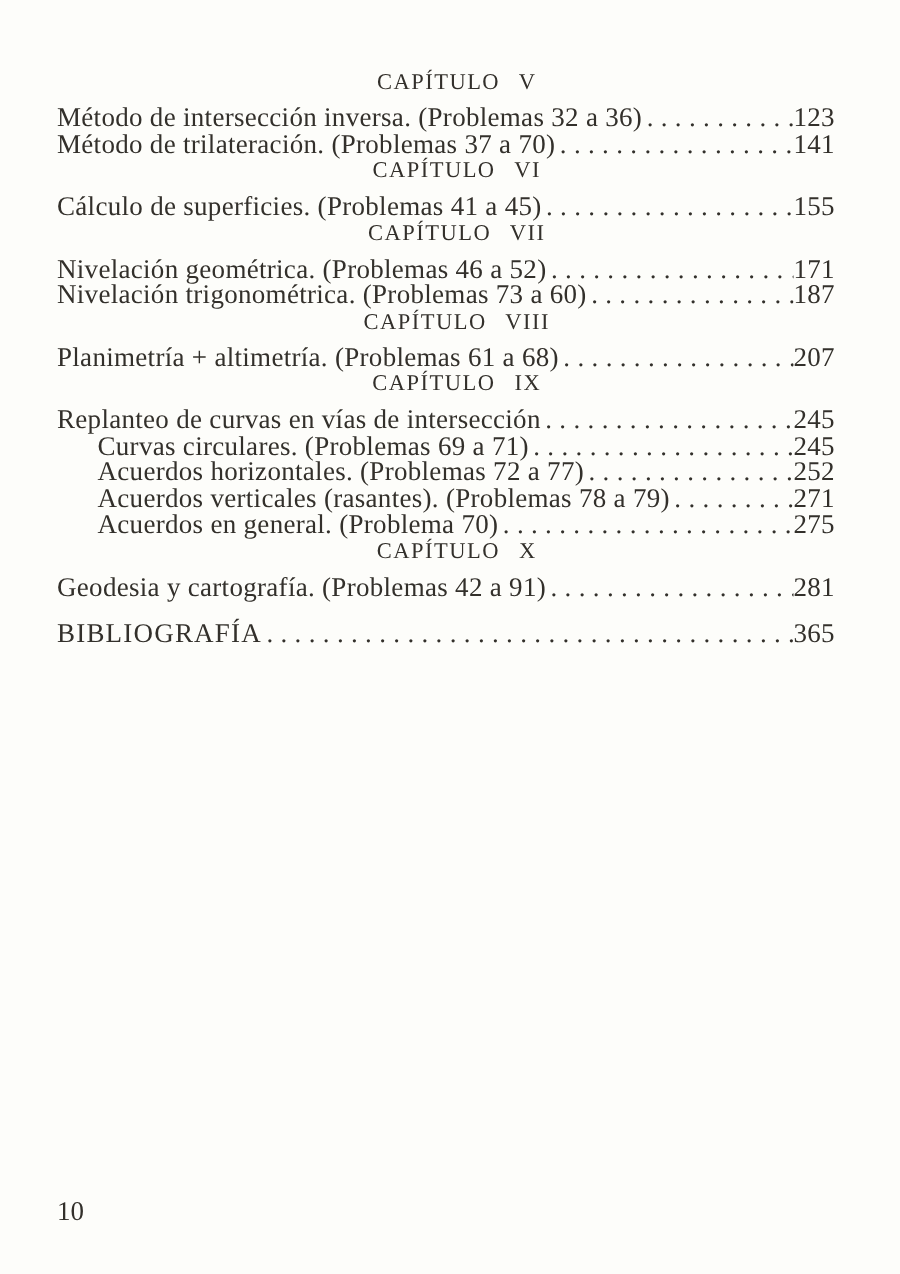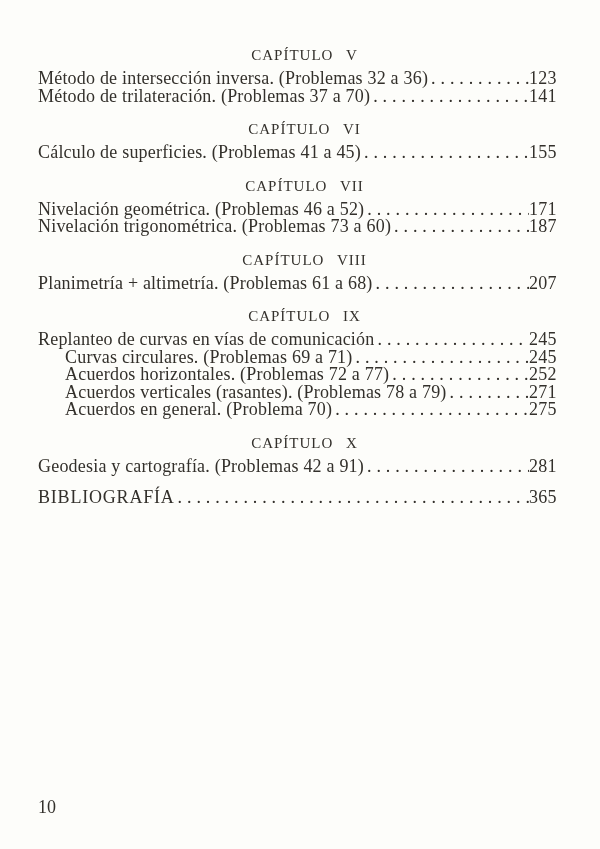--- a/index.html
+++ b/index.html
@@ -14,21 +14,21 @@
     color: #33302b;
     position: relative;
     overflow: hidden;
   }
   .sheet {
     position: absolute;
     top: 0; left: 0; right: 0; bottom: 0;
     padding: 46px 29px 0 38px;
     box-sizing: border-box;
   }
-  .chapter { margin-top: 15px; }
+  .chapter { }
   .chapter:first-child { margin-top: 0; }
   .chapter-heading {
     text-align: center;
     font-size: 15px;
     line-height: 18px;
     letter-spacing: 1px;
     word-spacing: 8px;
     margin: 0 0 6px 0;
     font-weight: normal;
   }
@@ -123,21 +123,21 @@
     <span class="leader"></span>
     <span class="page-num">207</span>
   </div>
 </div>
   </section>
 
   <section class="chapter">
     <h2 class="chapter-heading">CAPÍTULO IX</h2>
     <div class="entries">
   <div class="entry">
-    <span class="entry-title">Replanteo de curvas en vías de comunicación</span>
+    <span class="entry-title">Replanteo de curvas en vías de intersección</span>
     <span class="leader"></span>
     <span class="page-num">245</span>
   </div>
 
   <div class="entry indent">
     <span class="entry-title">Curvas circulares. (Problemas 69 a 71)</span>
     <span class="leader"></span>
     <span class="page-num">245</span>
   </div>
 

